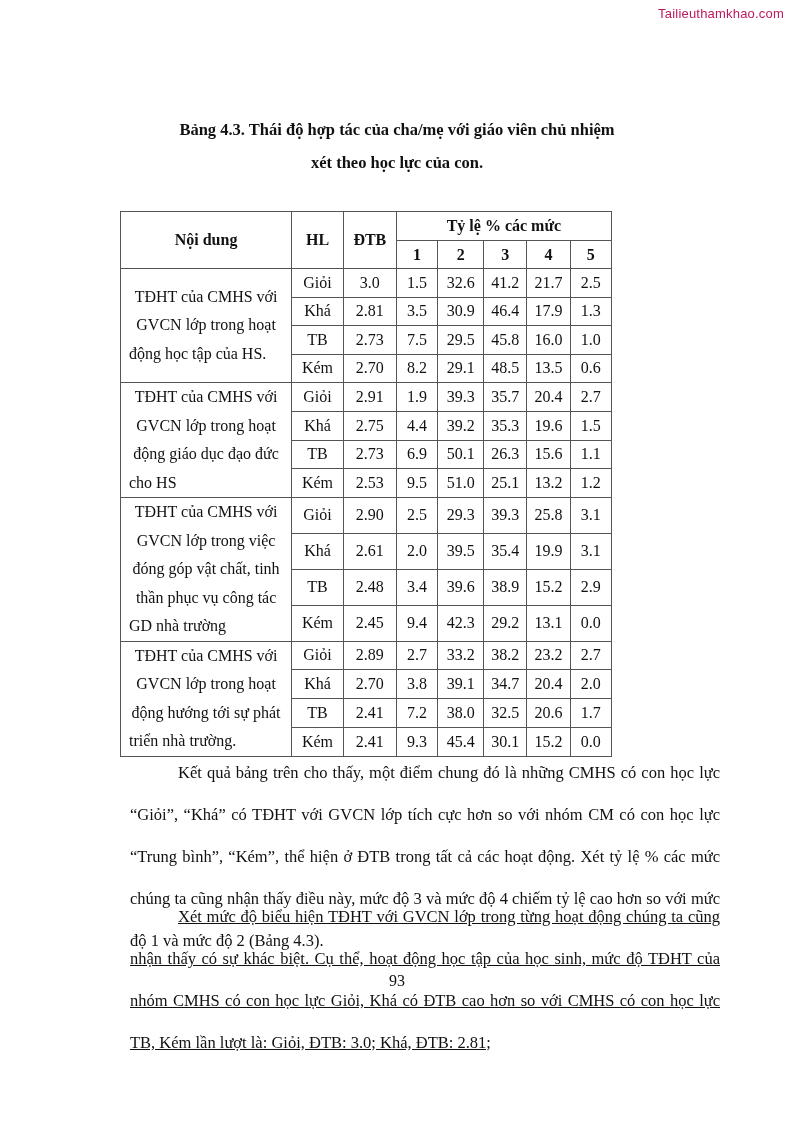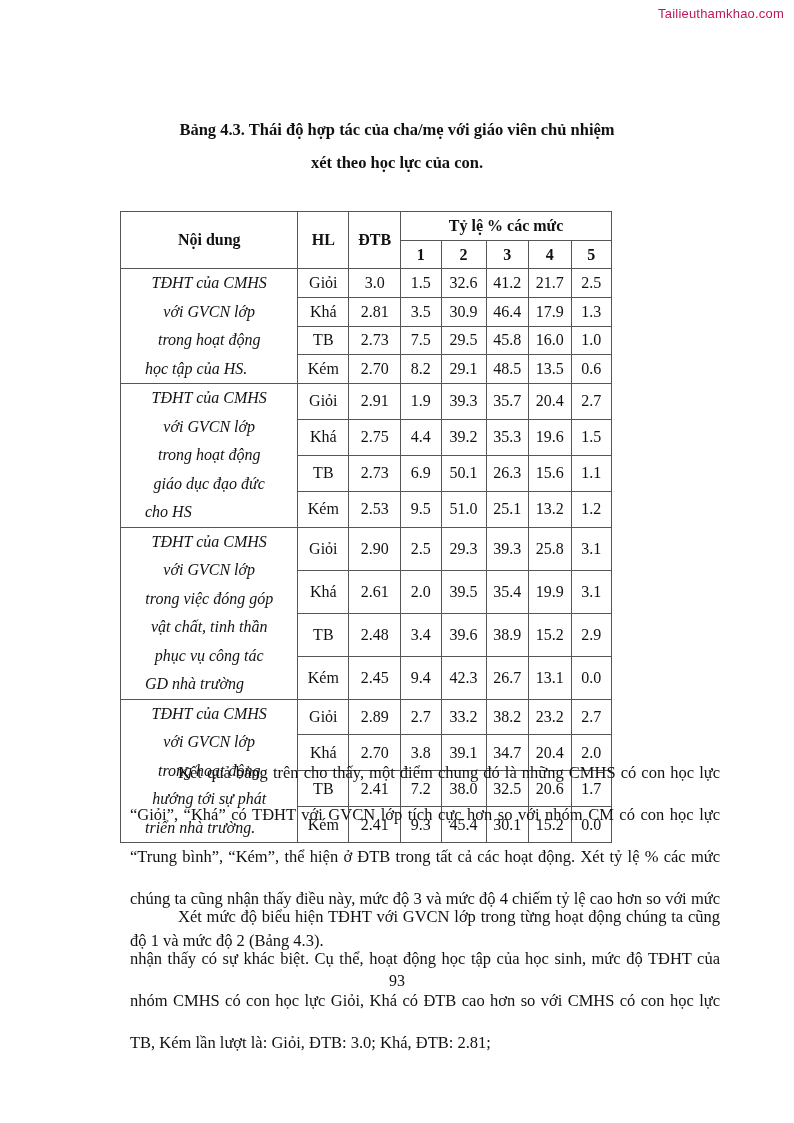--- a/index.html
+++ b/index.html
@@ -10,26 +10,26 @@
   .caption { position: absolute; left: 0; width: 794px; text-align: center; font-weight: bold; font-size: 16.5px; }
   .cap1 { top: 120px; }
   .cap2 { top: 153px; }
   table.data { position: absolute; left: 120px; top: 211px; width: 492px; border-collapse: collapse;
                font-size: 16px; }
   table.data td, table.data th { border: 1px solid #555; padding: 0; text-align: center; vertical-align: middle; }
   table.data th { font-weight: bold; }
   .h1 th { height: 28px; }
   .h2 th { height: 27px; }
   table.data tbody td { height: 27.5px; }
-  td.content { text-align: justify; text-align-last: left; padding: 0 24px !important; line-height: 28.5px; vertical-align: middle; font-style: italic; }
+  td.content { text-align: justify; text-align-last: left; padding: 0 8px !important; line-height: 28.5px; vertical-align: middle; }
   td.content.top { vertical-align: top; }
   .para { position: absolute; left: 130px; width: 590px; font-size: 16.5px; line-height: 42px; text-align: justify; }
   .para .indent { display: inline-block; width: 48px; }
   .p1 { top: 752px; }
-  .p2 { top: 896px; }
+  .p2 { top: 896px; text-decoration: underline; }
   .pagenum { position: absolute; top: 972px; left: 0; width: 794px; text-align: center; font-size: 16px; }
 </style>
 </head>
 <body>
 
 <div class="watermark">Tailieuthamkhao.com</div>
 
 <div class="caption cap1">Bảng 4.3. Thái độ hợp tác của cha/mẹ với giáo viên chủ nhiệm</div>
 <div class="caption cap2">xét theo học lực của con.</div>
 
@@ -160,21 +160,21 @@
         <td>39.6</td>
         <td>38.9</td>
         <td>15.2</td>
         <td>2.9</td>
       </tr>
       <tr>
         <td>Kém</td>
         <td>2.45</td>
         <td>9.4</td>
         <td>42.3</td>
-        <td>26.7</td>
+        <td>29.2</td>
         <td>13.1</td>
         <td>0.0</td>
       </tr>
       <tr>
         <td rowspan="4" class="content top">TĐHT của CMHS với GVCN lớp trong hoạt động hướng tới sự phát triển nhà trường.</td>
         <td>Giỏi</td>
         <td>2.89</td>
         <td>2.7</td>
         <td>33.2</td>
         <td>38.2</td>

